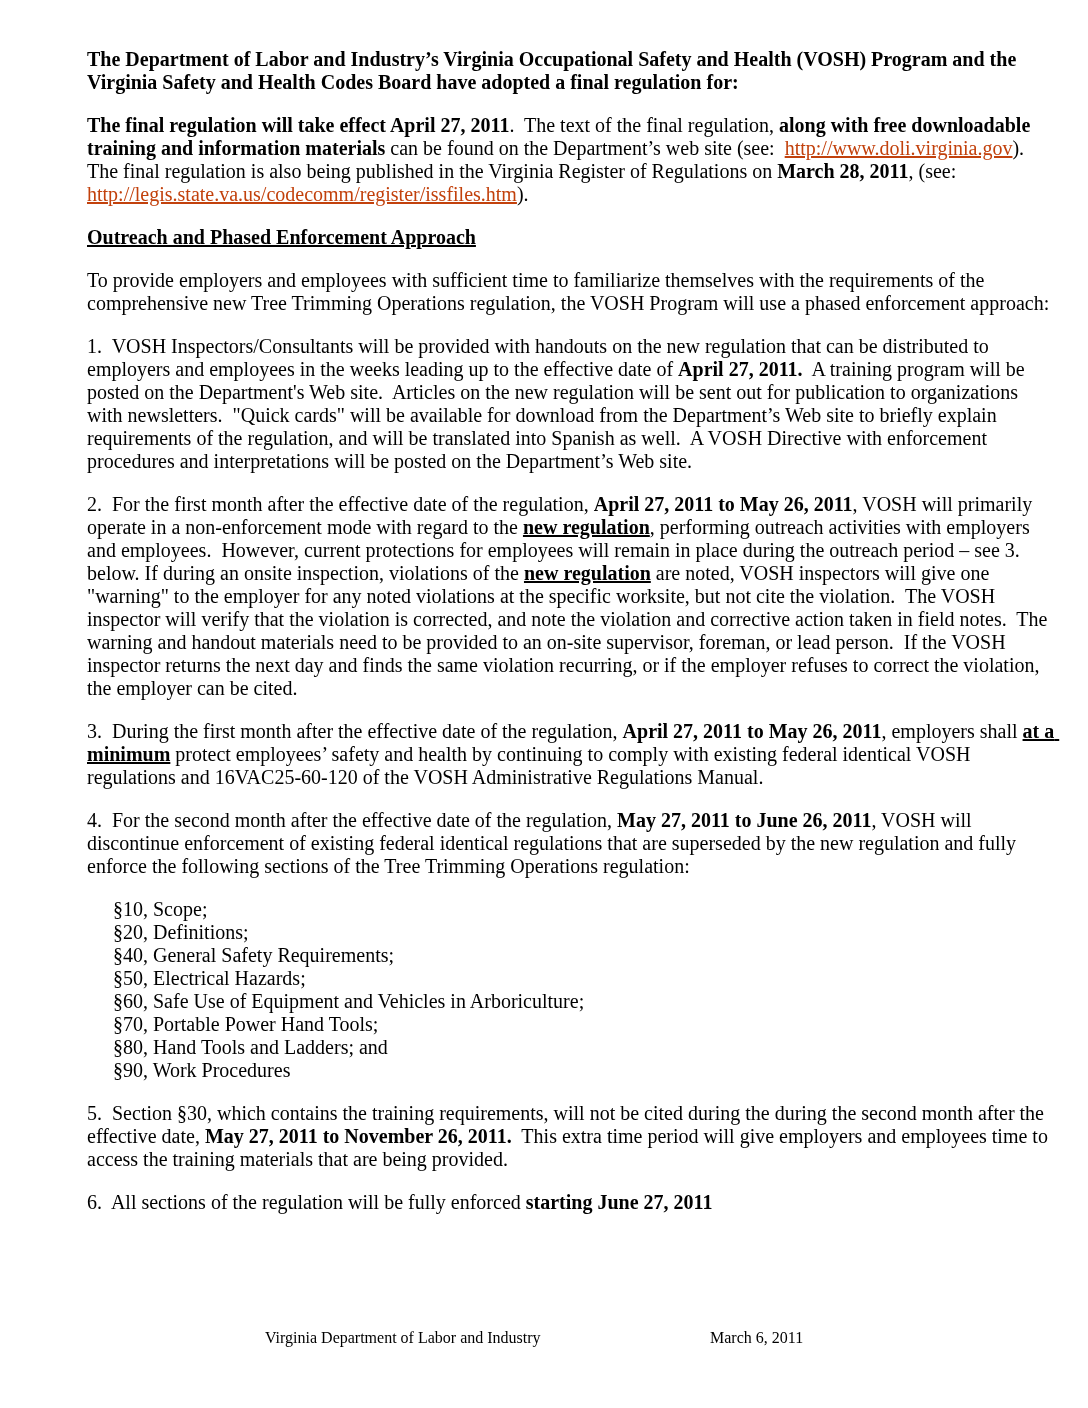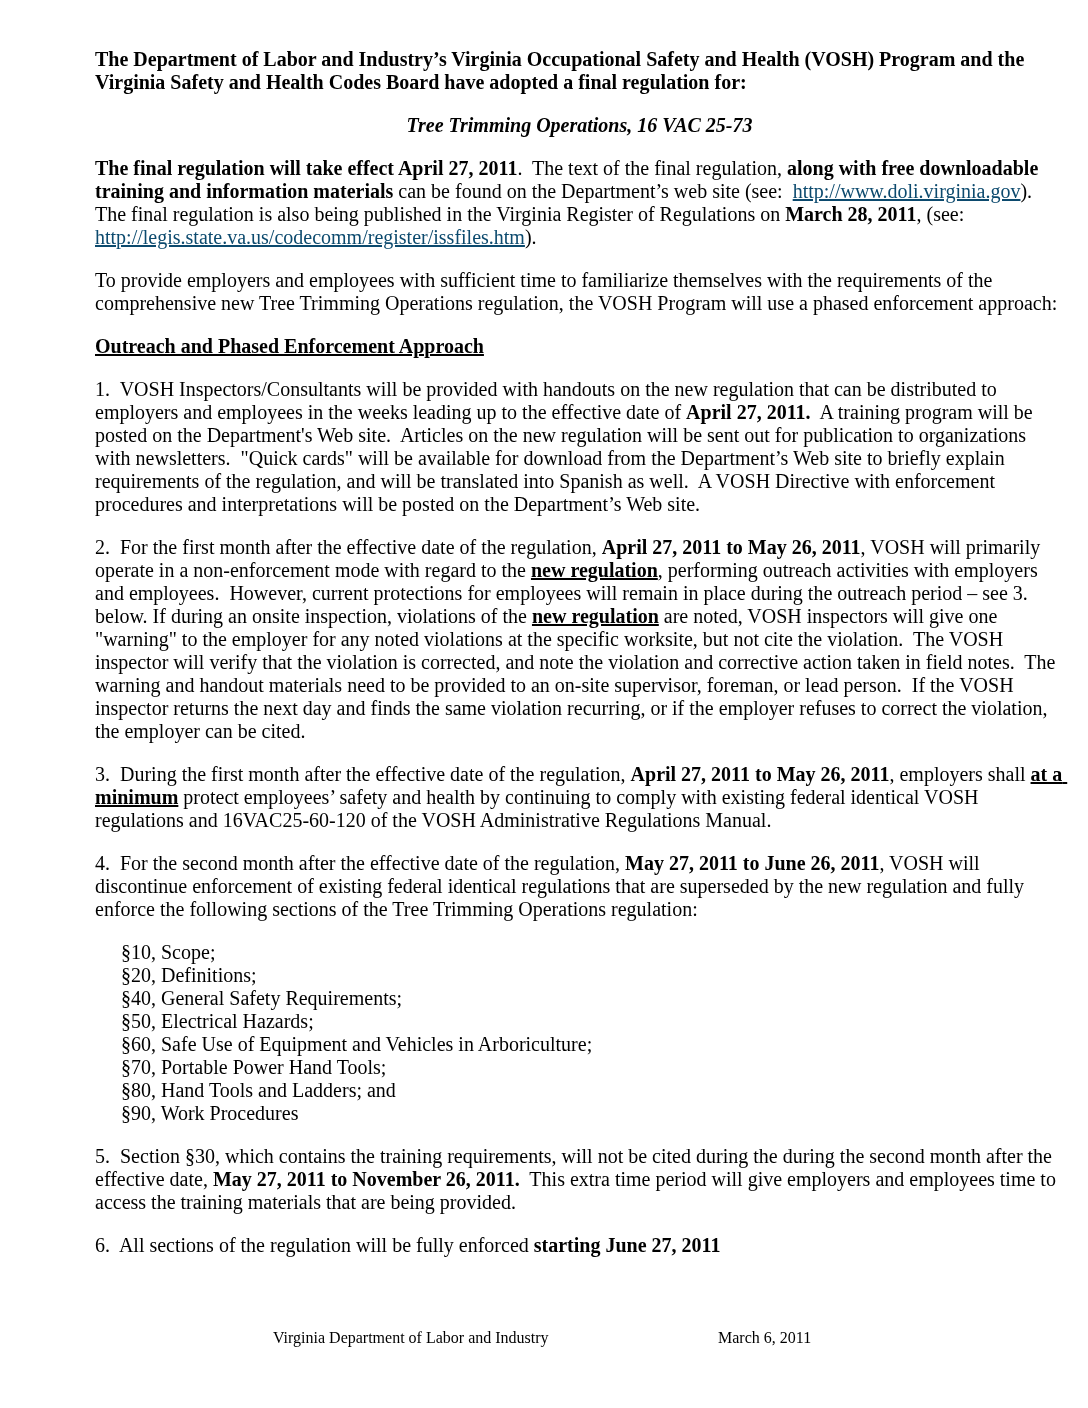--- a/index.html
+++ b/index.html
@@ -6,21 +6,21 @@
   body {
     width: 1088px; height: 1408px;
     background: #ffffff;
     color: #000000;
     font-family: "Liberation Serif", serif;
     position: relative;
     overflow: hidden;
   }
   .page {
     position: absolute;
-    top: 0; left: 16px;
+    top: 0; left: 8px;
     width: 1048px; height: 1408px;
     box-sizing: border-box;
     padding: 48px 56px 0 79px;
   }
   .blk {
     margin: 0 0 20px 0;
     font-size: 20px;
     line-height: 23px;
     white-space: pre-wrap;
     width: 969px;
@@ -28,42 +28,41 @@
   .blk-title { text-align: center; }
   .list-line {
     font-size: 20px;
     line-height: 23px;
     white-space: pre-wrap;
     margin-left: 26px;
   }
   .rb { font-weight: bold; }
   .ru { text-decoration: underline; }
   .ri { font-style: italic; }
-  .rl { color: #0c4a6e; text-decoration: underline; cursor: pointer; }
+  .rl { color: #c2410c; text-decoration: underline; cursor: pointer; }
   .footer-left, .footer-right {
     position: absolute;
     top: 1305px;
     font-size: 16px;
     line-height: 19px;
     white-space: pre;
     margin-top: 23px;
   }
   .footer-left { left: 257px; }
   .footer-right { left: 702px; }
 </style>
 </head>
 <body>
 
 <div class="page">
   <div id="doc">
       <p class="blk blk-para"><span class="rb">The Department of Labor and Industry’s Virginia Occupational Safety and Health (VOSH) Program and the Virginia Safety and Health Codes Board have adopted a final regulation for:</span></p>
-      <p class="blk blk-title"><span class="rb ri">Tree Trimming Operations, 16 VAC 25-73</span></p>
       <p class="blk blk-para"><span class="rb">The final regulation will take effect April 27, 2011</span><span class="">.  The text of the final regulation, </span><span class="rb">along with free downloadable training and information materials</span><span class=""> can be found on the Department’s web site (see:  </span><a href="#" class="rl">http://www.doli.virginia.gov</a><span class="">).  The final regulation is also being published in the Virginia Register of Regulations on </span><span class="rb">March 28, 2011</span><span class="">, (see: </span><a href="#" class="rl">http://legis.state.va.us/codecomm/register/issfiles.htm</a><span class="">).</span></p>
+      <p class="blk blk-section-heading"><span class="rb ru">Outreach and Phased Enforcement Approach</span></p>
       <p class="blk blk-para"><span class="">To provide employers and employees with sufficient time to familiarize themselves with the requirements of the comprehensive new Tree Trimming Operations regulation, the VOSH Program will use a phased enforcement approach:</span></p>
-      <p class="blk blk-section-heading"><span class="rb ru">Outreach and Phased Enforcement Approach</span></p>
       <p class="blk blk-para"><span class="">1.  VOSH Inspectors/Consultants will be provided with handouts on the new regulation that can be distributed to employers and employees in the weeks leading up to the effective date of </span><span class="rb">April 27, 2011.</span><span class="">  A training program will be posted on the Department's Web site.  Articles on the new regulation will be sent out for publication to organizations with newsletters.  "Quick cards" will be available for download from the Department’s Web site to briefly explain requirements of the regulation, and will be translated into Spanish as well.  A VOSH Directive with enforcement procedures and interpretations will be posted on the Department’s Web site.</span></p>
       <p class="blk blk-para"><span class="">2.  For the first month after the effective date of the regulation, </span><span class="rb">April 27, 2011 to May 26, 2011</span><span class="">, VOSH will primarily operate in a non-enforcement mode with regard to the </span><span class="rb ru">new regulation</span><span class="">, performing outreach activities with employers and employees.  However, current protections for employees will remain in place during the outreach period – see 3. below. If during an onsite inspection, violations of the </span><span class="rb ru">new regulation</span><span class=""> are noted, VOSH inspectors will give one "warning" to the employer for any noted violations at the specific worksite, but not cite the violation.  The VOSH inspector will verify that the violation is corrected, and note the violation and corrective action taken in field notes.  The warning and handout materials need to be provided to an on-site supervisor, foreman, or lead person.  If the VOSH inspector returns the next day and finds the same violation recurring, or if the employer refuses to correct the violation, the employer can be cited.</span></p>
       <p class="blk blk-para"><span class="">3.  During the first month after the effective date of the regulation, </span><span class="rb">April 27, 2011 to May 26, 2011</span><span class="">, employers shall </span><span class="rb ru">at a minimum</span><span class=""> protect employees’ safety and health by continuing to comply with existing federal identical VOSH regulations and 16VAC25-60-120 of the VOSH Administrative Regulations Manual.</span></p>
       <p class="blk blk-para"><span class="">4.  For the second month after the effective date of the regulation, </span><span class="rb">May 27, 2011 to June 26, 2011</span><span class="">, VOSH will discontinue enforcement of existing federal identical regulations that are superseded by the new regulation and fully enforce the following sections of the Tree Trimming Operations regulation:</span></p>
       <div class="blk blk-list"><div class="list-line">§10, Scope;</div><div class="list-line">§20, Definitions;</div><div class="list-line">§40, General Safety Requirements;</div><div class="list-line">§50, Electrical Hazards;</div><div class="list-line">§60, Safe Use of Equipment and Vehicles in Arboriculture;</div><div class="list-line">§70, Portable Power Hand Tools;</div><div class="list-line">§80, Hand Tools and Ladders; and</div><div class="list-line">§90, Work Procedures</div></div>
       <p class="blk blk-para"><span class="">5.  Section §30, which contains the training requirements, will not be cited during the during the second month after the effective date, </span><span class="rb">May 27, 2011 to November 26, 2011.</span><span class="">  This extra time period will give employers and employees time to access the training materials that are being provided.</span></p>
       <p class="blk blk-para"><span class="">6.  All sections of the regulation will be fully enforced </span><span class="rb">starting June 27, 2011</span></p>
     </div>
   <div class="footer-left">Virginia Department of Labor and Industry</div>
   <div class="footer-right">March 6, 2011</div>

